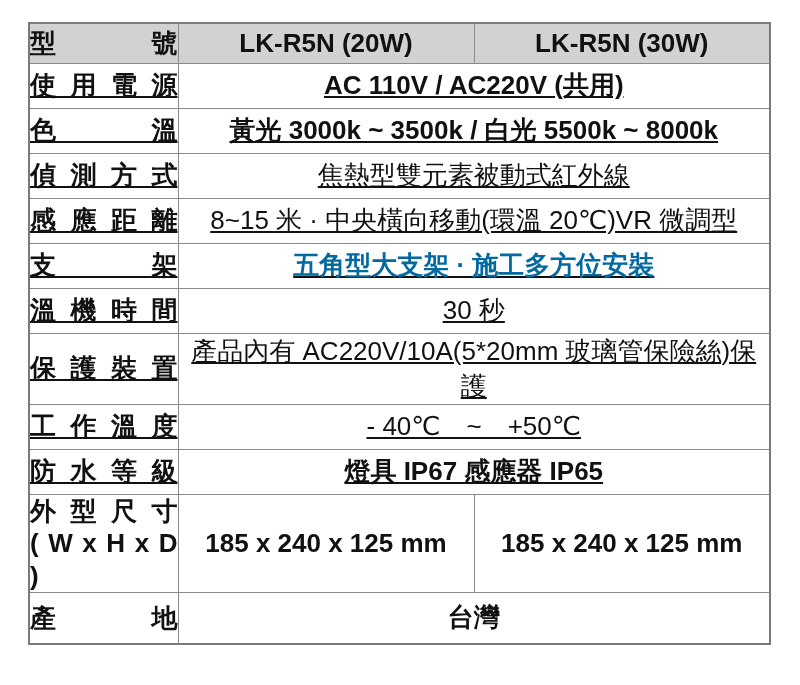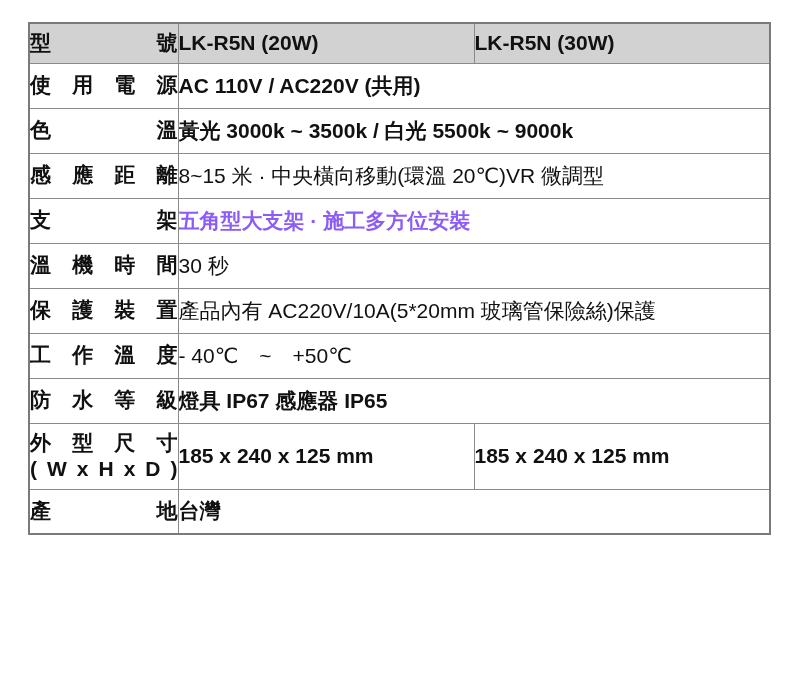--- a/index.html
+++ b/index.html
@@ -15,54 +15,55 @@
     margin: 22px 0 0 28px;
   }
   table.spec {
     border-collapse: collapse;
     table-layout: fixed;
     width: 741px;
     border: 2px solid #7a7a7a;
   }
   table.spec td {
     border: 1px solid #8a8a8a;
-    font-size: 21px;
+    font-size: 26px;
     vertical-align: middle;
     overflow: hidden;
     padding: 0;
   }
   col.c-label { width: 149px; }
   col.c-val   { width: 296px; }
 
   tr.r-header { height: 40px; }
-  tr.r-std    { height: 45px; }
+  tr.r-std    { height: 45px; text-decoration: underline; }
   tr.r-dim    { height: 66px; padding-left: 8px; }
-  tr.r-last   { height: 45px; }
+  tr.r-last   { height: 51px; }
 
   tr.r-header td {
     background: #d2d2d2;
     font-weight: bold;
   }
 
   td.label-cell {
     font-weight: bold;
     padding: 0 10px;
   }
   td.label-cell .just {
     width: 100%;
     text-align: justify;
     text-align-last: justify;
     -moz-text-align-last: justify;
     line-height: 1.25;
   }
   td.value-cell {
+    text-align: center;
     padding: 0 6px;
   }
   .bold { font-weight: bold; margin-left: 28px; }
-  .red  { color: #8b5cf6; font-weight: bold; }
+  .red  { color: #0369a1; font-weight: bold; }
 </style>
 </head>
 <body>
 
 <div class="table-wrap">
   <table class="spec">
     <colgroup>
       <col class="c-label">
       <col class="c-val">
       <col class="c-val">
@@ -81,23 +82,29 @@
       <td class="label-cell">
         <div class="just">使 用 電 源</div>
       </td>
       <td class="value-cell bold" colspan="2">AC 110V / AC220V (共用)</td>
     </tr>
 
     <tr class="r-std">
       <td class="label-cell">
         <div class="just">色 溫</div>
       </td>
-      <td class="value-cell bold" colspan="2">黃光 3000k ~ 3500k / 白光 5500k ~ 9000k</td>
+      <td class="value-cell bold" colspan="2">黃光 3000k ~ 3500k / 白光 5500k ~ 8000k</td>
     </tr>
 
+    <tr class="r-std">
+      <td class="label-cell">
+        <div class="just">偵 測 方 式</div>
+      </td>
+      <td class="value-cell" colspan="2">焦熱型雙元素被動式紅外線</td>
+    </tr>
 
     <tr class="r-std">
       <td class="label-cell">
         <div class="just">感 應 距 離</div>
       </td>
       <td class="value-cell" colspan="2">8~15 米 · 中央橫向移動(環溫 20℃)VR 微調型</td>
     </tr>
 
 
     <tr class="r-std">

